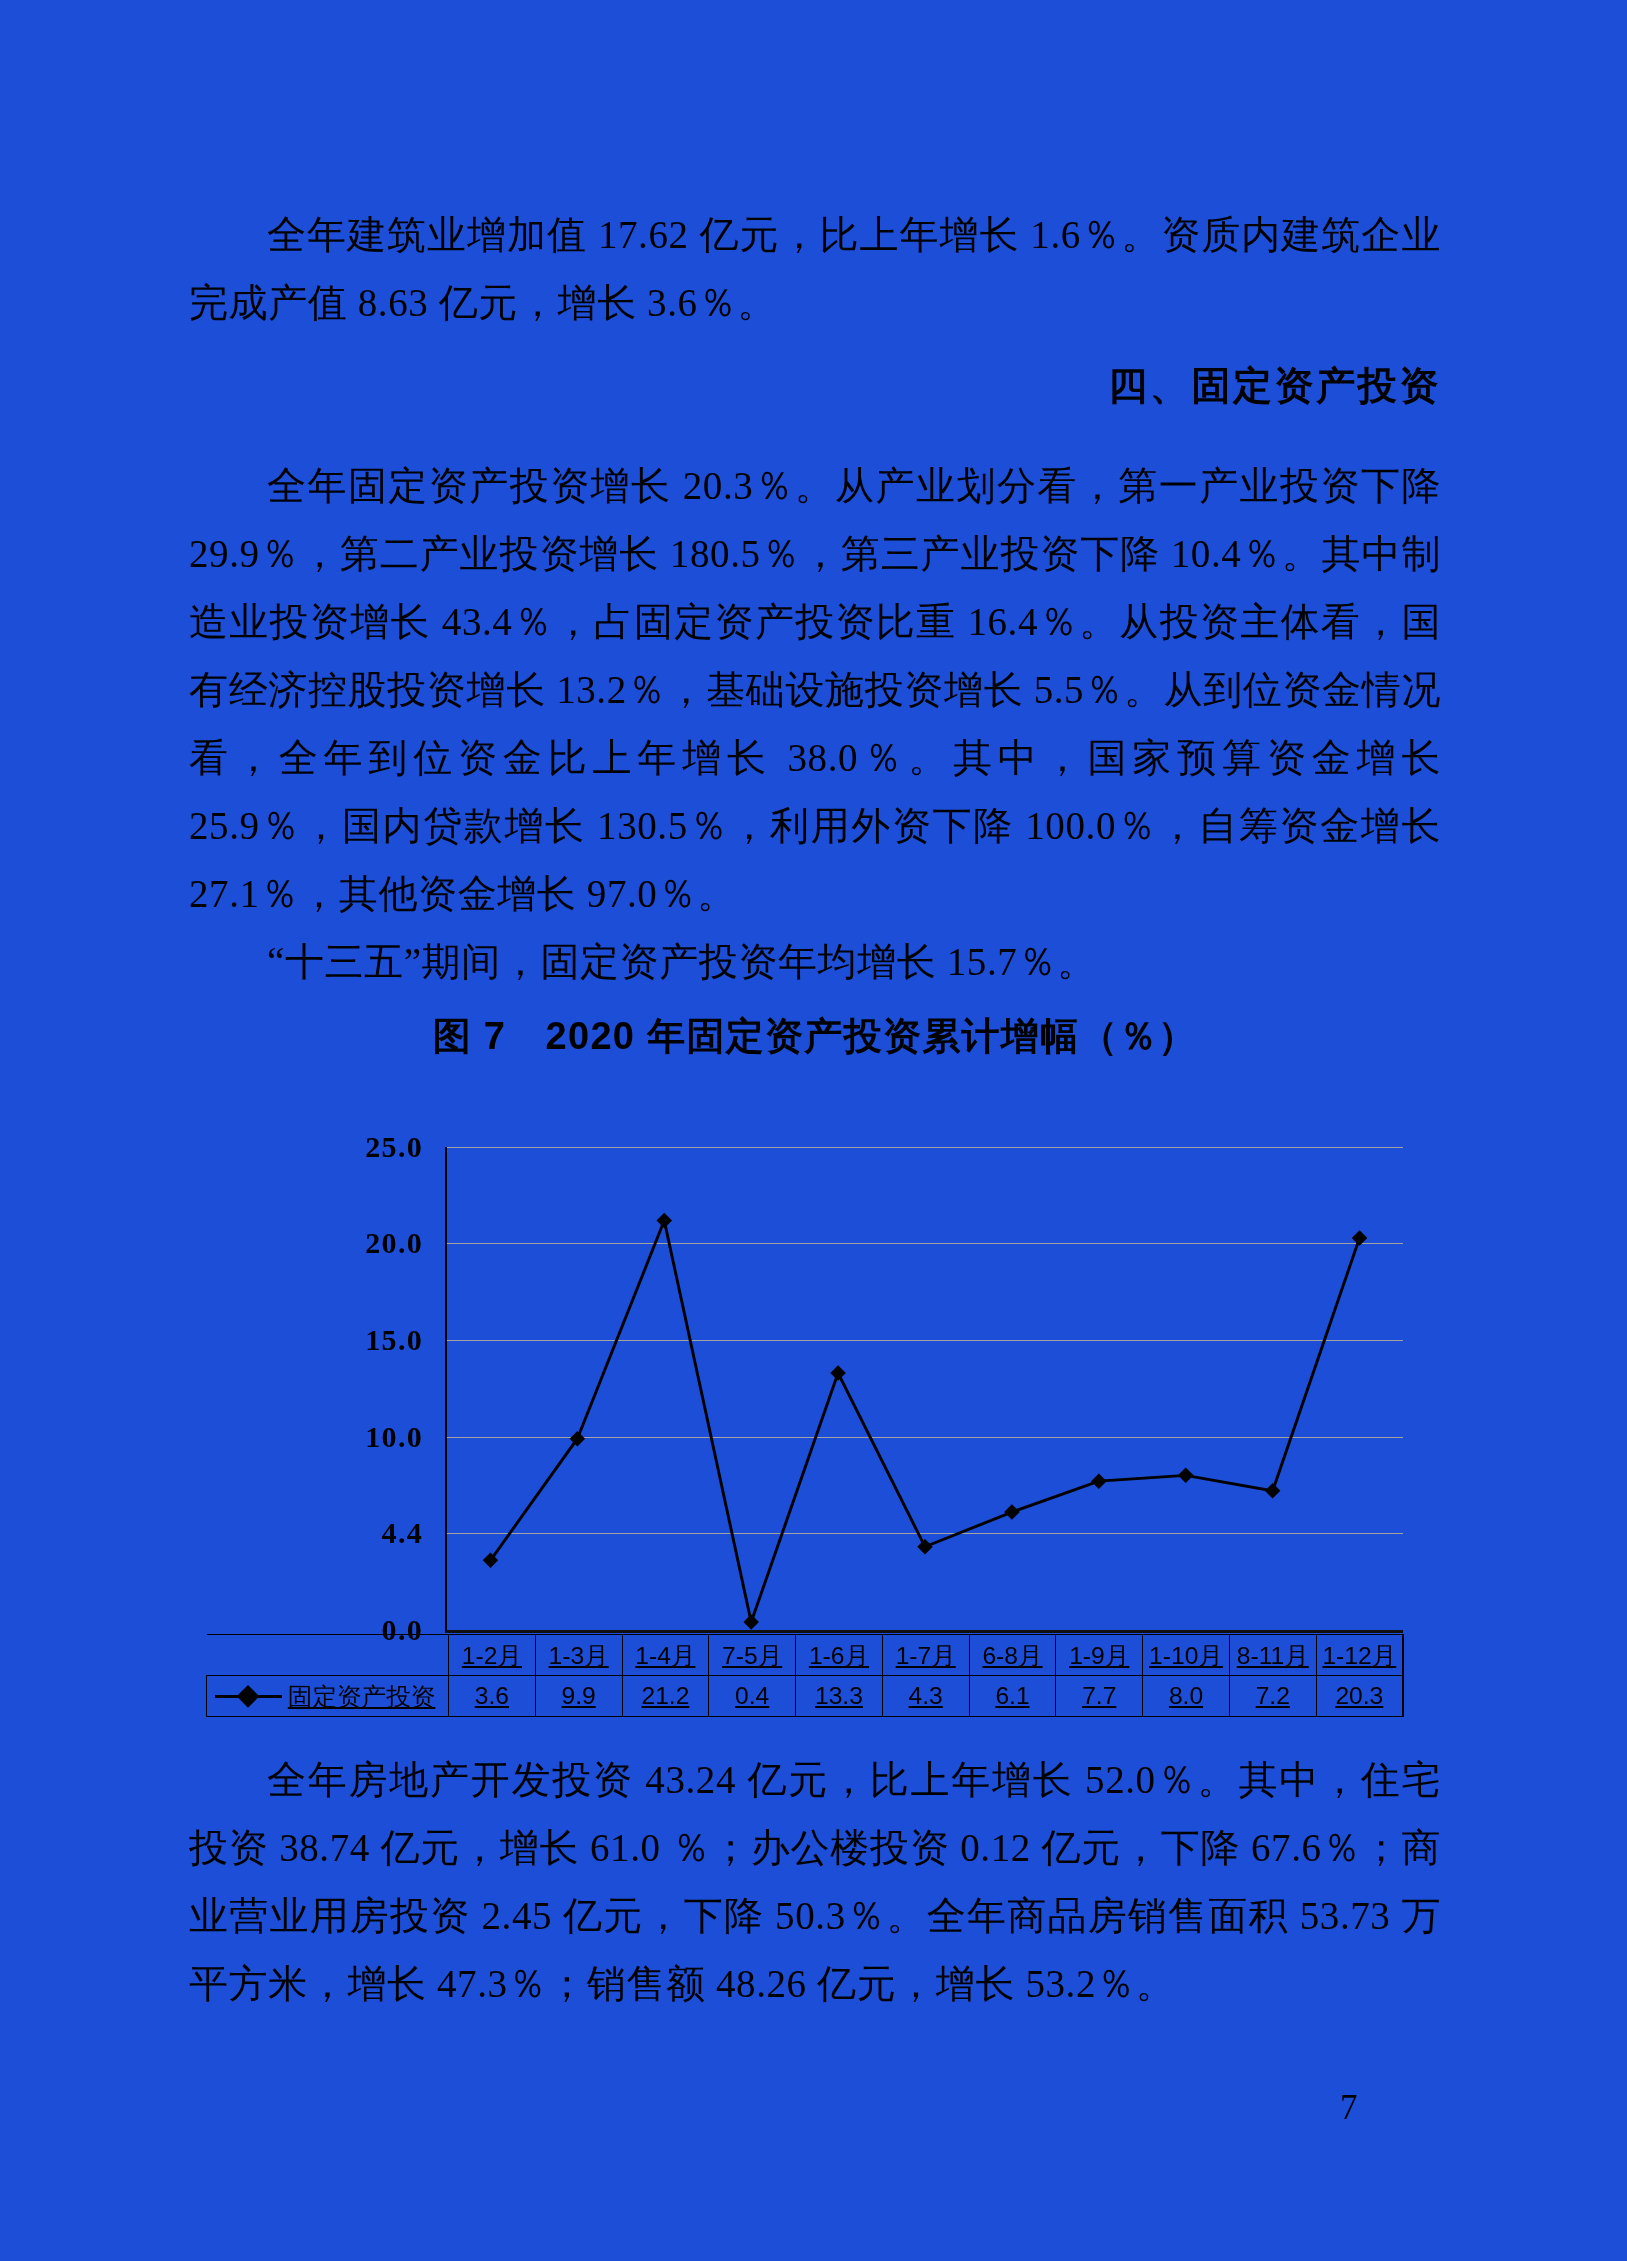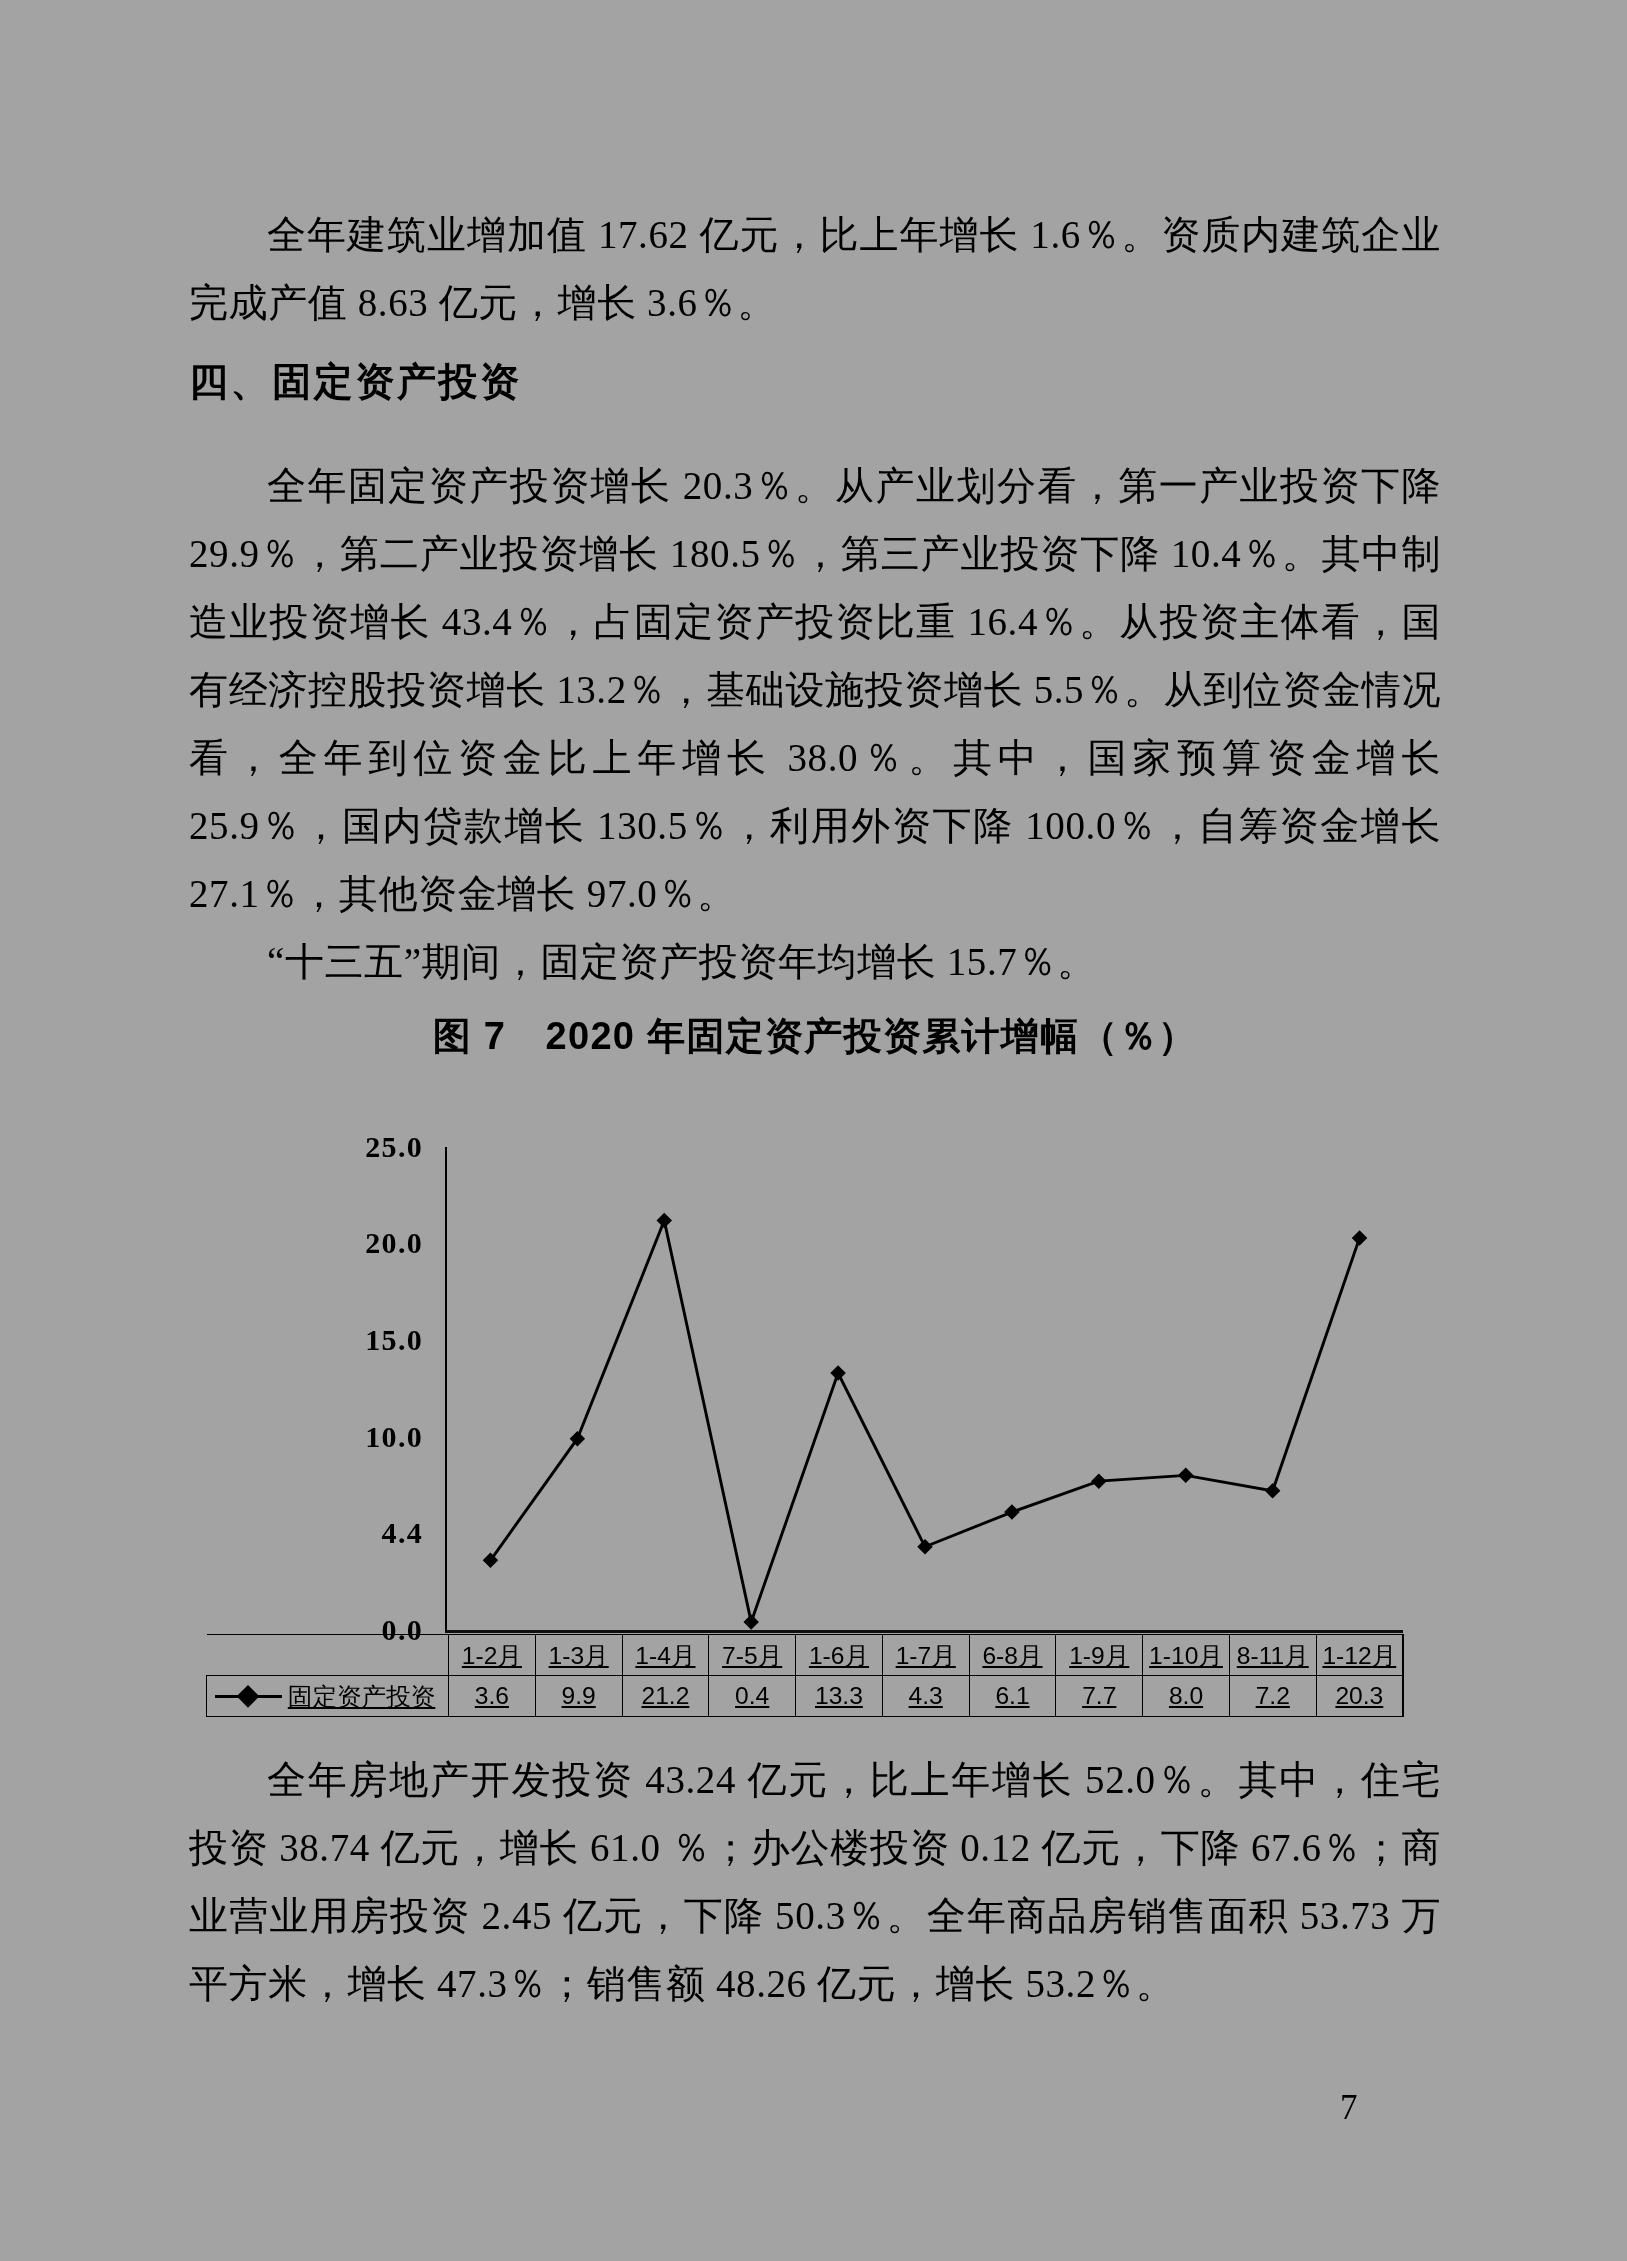--- a/index.html
+++ b/index.html
@@ -1,39 +1,39 @@
 <!DOCTYPE html>
 <html style="font-size:10.3px"><head>
 <meta charset="utf-8">
 <style>
   html, body { margin: 0; padding: 0; background: #ffffff; }
   .page {
     position: relative;
     width: 1627px;
     height: 2261px;
-    background: #a3a3a3;
+    background: #1d4ed8;
     box-sizing: border-box;
     padding: 201px 186px 0 189px;
     font-family: "Liberation Serif", "DejaVu Serif", serif;
     color: #000000;
     overflow: hidden;
   }
   .body-text {
     font-size: 39px;
     line-height: 68px;
     text-align: justify;
     margin: 0;
     letter-spacing: 0.6px;
   }
   .indent { text-indent: 2em; }
   .section-heading {
-    font-family: Liberation Mono, monospace;
+    font-family: Liberation Serif, serif;
     font-size: 39px;
     font-weight: bold;
-    text-align: left;
+    text-align: right;
     line-height: 71px;
     margin: 13px 0 0 0;
     letter-spacing: 2.6px;
   }
   .para-investment { margin-top: 31px; }
   .figure-title {
     font-family: "Liberation Sans", "DejaVu Sans", sans-serif;
     font-size: 38px;
     font-weight: bold;
     text-align: center;

